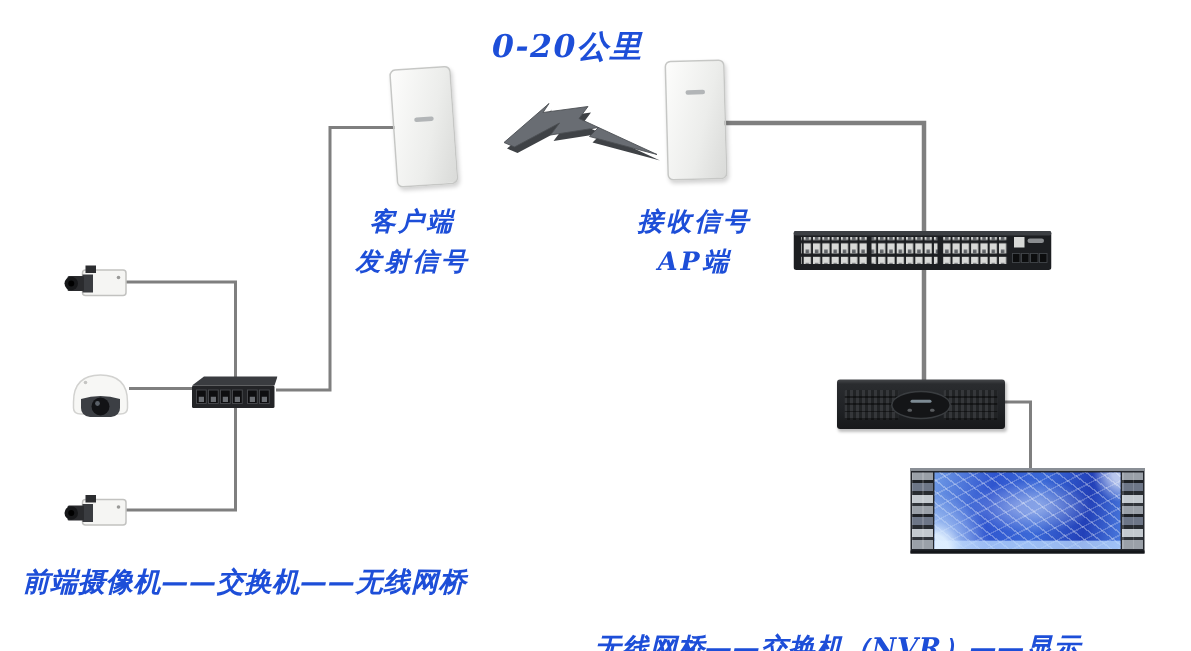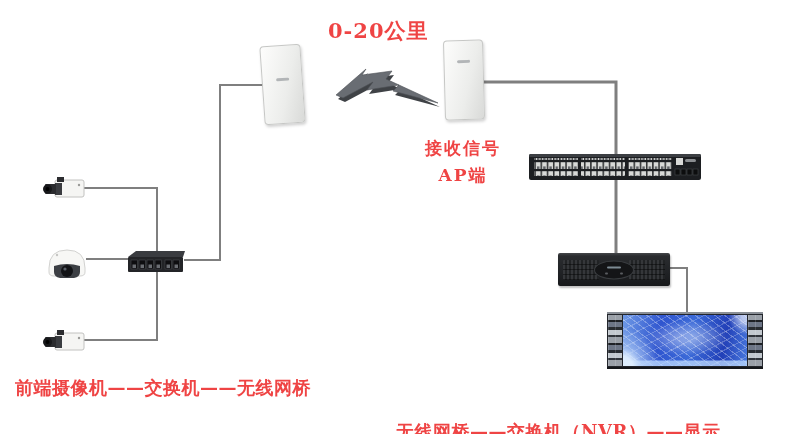--- a/index.html
+++ b/index.html
@@ -8,22 +8,23 @@
     font-family:"DejaVu Sans","Liberation Sans",sans-serif;
   }
   .abs{position:absolute;}
   
   #wires{position:absolute;left:0;top:0;width:794px;height:434px;z-index:1;}
   #wires polyline{fill:none;stroke:#7f7f7f;}
   .thin{stroke-width:2px;}
   .thick{stroke-width:3px;}
   
   .blue-label{
-    color:#ef4444;font-weight:bold;z-index:5;
+    color:#1d4ed8;font-weight:bold;z-index:5;
     font-family:"DejaVu Serif","Liberation Serif",serif;
+    font-style:italic;
   }
   .distance{left:328px;top:17px;width:140px;font-size:21px;letter-spacing:1px;}
   .bridge-label{width:140px;text-align:center;font-size:17px;line-height:27px;letter-spacing:2px;}
   .client-label{left:205px;top:135px;}
   .ap-label{left:393px;top:135px;}
   .caption{font-size:18px;letter-spacing:.5px;white-space:nowrap;}
   .caption-left{left:15px;top:376px;text-align:right;}
   .caption-right{left:396px;top:376px;margin-top:44px;}
   
   .bridge{
@@ -118,20 +119,24 @@
   </div>
   <div id="ap-bridge" class="abs bridge">
     <div class="logo"></div>
   </div>
 
   <svg id="bolt" class="abs" viewBox="0 0 104 50">
     <polygon points="2,38 32,12 28,18 58,14 52,22 104,46 59,34 65,28 33,33 39,25 9,41" fill="#3f4246"></polygon>
     <polygon points="0,34 30,8 26,14 56,10 50,18 102,42 57,30 63,24 31,29 37,21 7,37" fill="#696d73" stroke="#4d5055" stroke-width="0.6"></polygon>
   </svg>
 
+  <div class="abs blue-label bridge-label client-label">
+    <div>客户端</div>
+    <div>发射信号</div>
+  </div>
   <div class="abs blue-label bridge-label ap-label">
     <div>接收信号</div>
     <div>AP端</div>
   </div>
 
   <svg id="cam-top" class="abs cam" viewBox="0 0 44 24">
     <rect x="13" y="4" width="29" height="17" rx="2" fill="#f5f5f3" stroke="#c2c2c0"></rect>
     <rect x="15" y="1" width="7" height="5" fill="#2c2d30"></rect>
     <rect x="13" y="7" width="7" height="12" fill="#3a3c40"></rect>
     <rect x="3" y="8" width="11" height="10" rx="1" fill="#2a2b2e"></rect>

